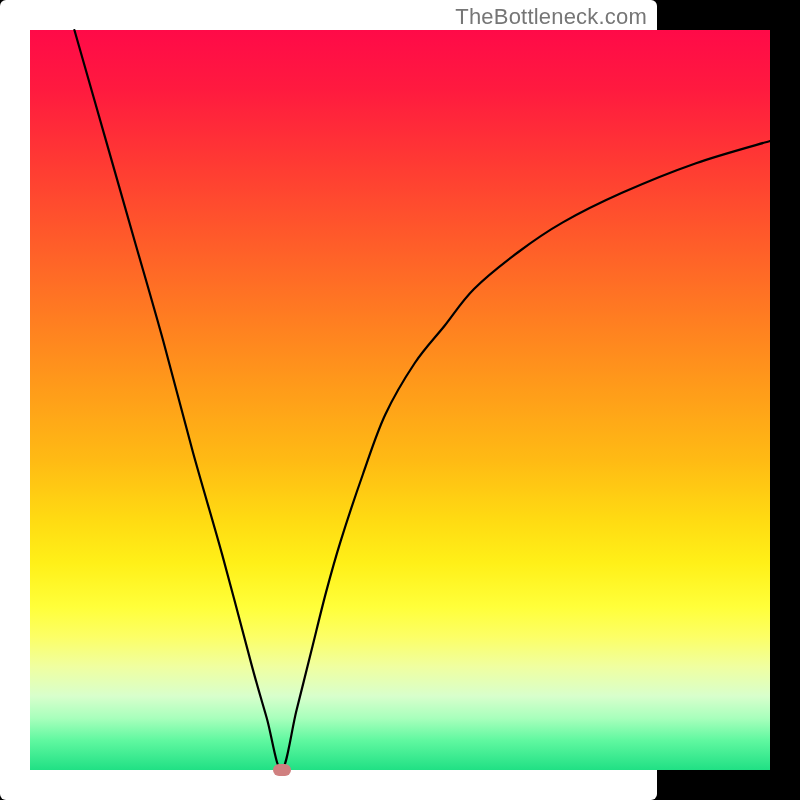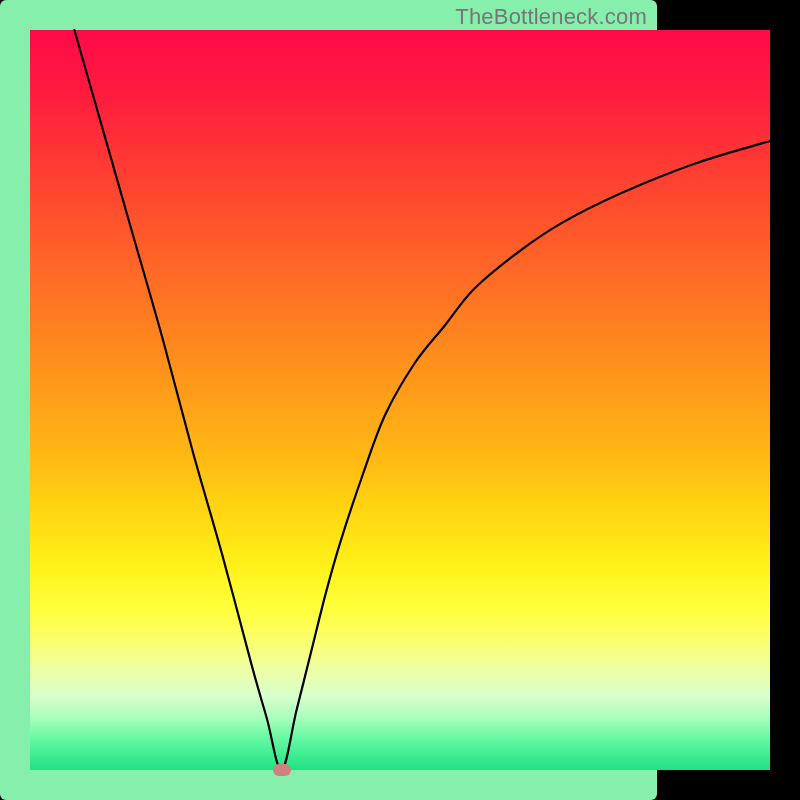--- a/index.html
+++ b/index.html
@@ -8,21 +8,21 @@
     width: 800px;
     height: 800px;
     background: #000;
     overflow: hidden;
     font-family: Arial, Helvetica, sans-serif;
   }
   .frame {
     position: relative;
     width: 657px;
     height: 800px;
-    background: #86efac;
+    background: #ffffff;
     border-radius: 6px;
   }
   .plot {
     position: absolute;
     left: 30px;
     top: 30px;
     width: 740px;
     height: 740px;
     
     background: linear-gradient(

